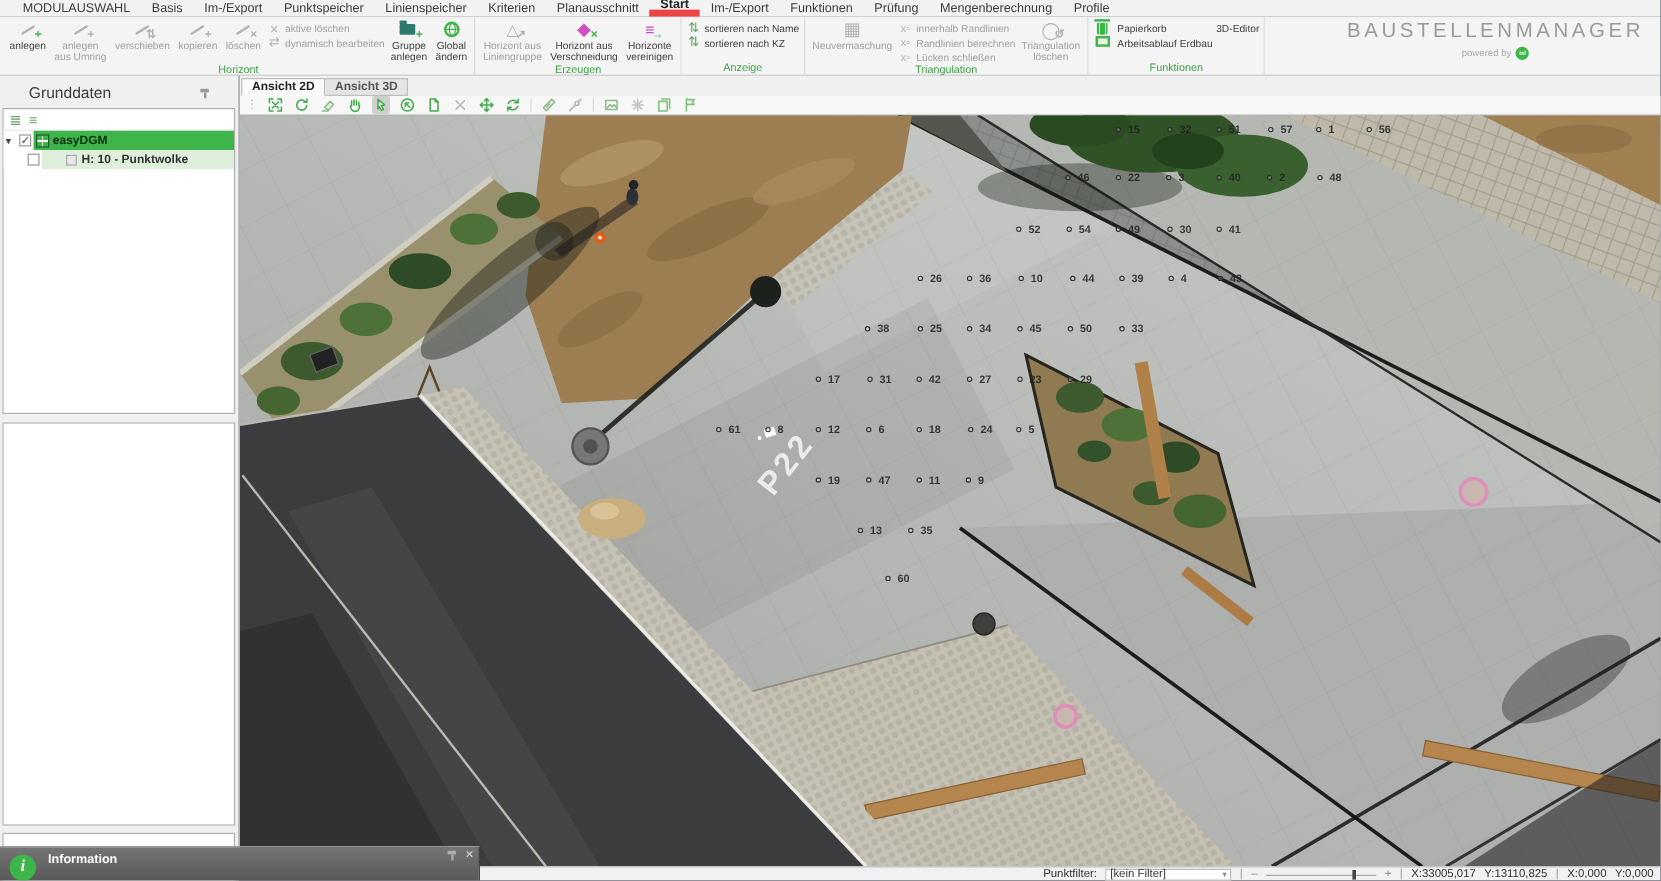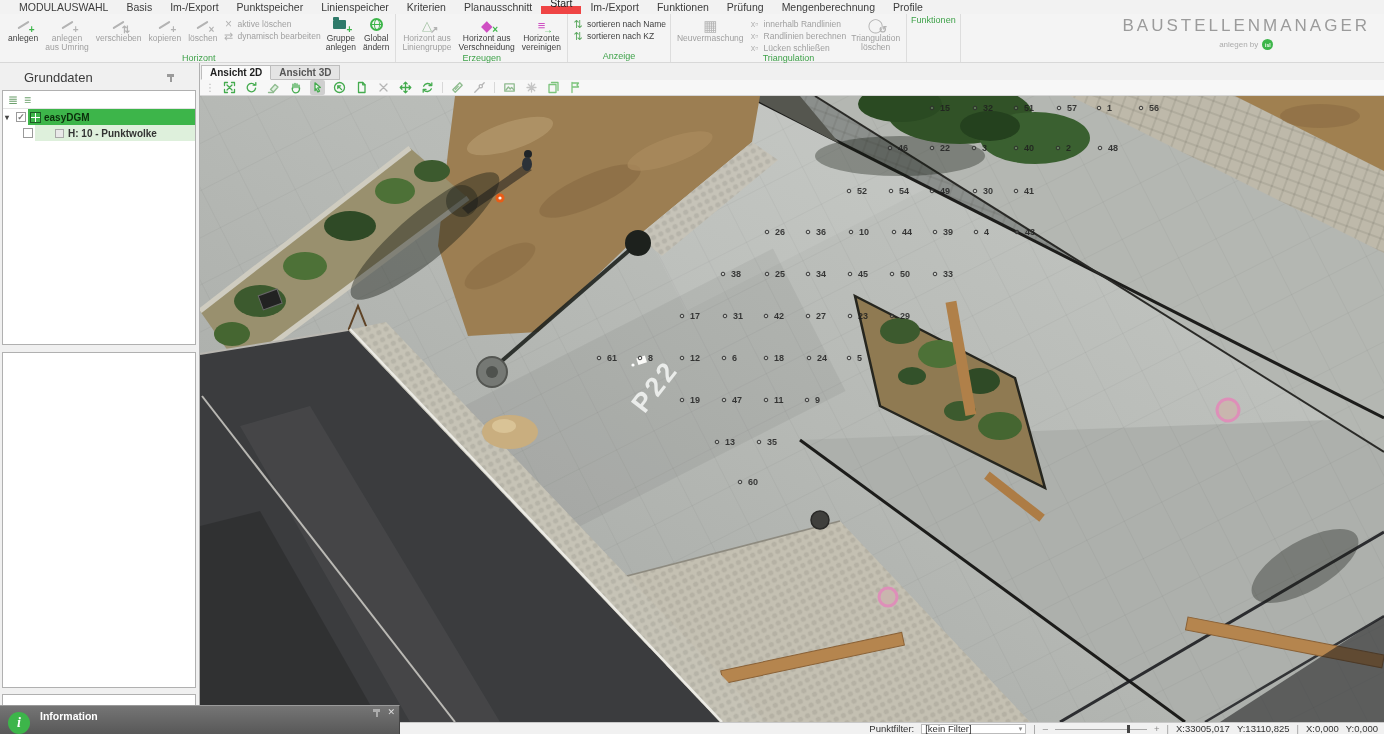--- a/index.html
+++ b/index.html
@@ -4,21 +4,21 @@
 <style>
   html,body{margin:0;padding:0;background:#888;}
   *{box-sizing:border-box;}
   .app{position:relative;width:1384px;height:734px;background:#0f172a;overflow:hidden;
        font-family:"Liberation Sans",sans-serif;color:#3c3c3c;}
 
   
   .menubar{position:absolute;left:0;top:0;right:0;height:14px;display:flex;align-items:stretch;
            background:#f2f2f2;font-size:10.5px;padding-left:10px;}
   .menu-tab{padding:0 9px;display:flex;align-items:center;cursor:default;color:#3c3c3c;white-space:nowrap;}
-  .menu-tab.active{color:#222;border-bottom:8px solid #ef4444;font-weight:normal;}
+  .menu-tab.active{color:#222;border-bottom:6px solid #ef4444;font-weight:bold;}
 
   
   .ribbon{position:absolute;left:0;top:14px;right:0;height:49px;background:#f4f4f4;
           border-bottom:1px solid #d8d8d8;display:flex;align-items:stretch;padding-left:2px;}
   .rgroup{display:flex;flex-direction:column;border-right:1px solid #ddd;padding:1px 4px 0 4px;}
   .rcols{flex:1;display:flex;align-items:stretch;gap:3px;}
   .glabel{height:11px;line-height:11px;text-align:center;font-size:9px;color:#3fa24a;}
   .rbtn{display:flex;flex-direction:column;align-items:center;justify-content:flex-start;padding:1px 2px;}
   .rbtn .rlabel{font-size:8.5px;line-height:9px;text-align:center;color:#3f3f3f;margin-top:1px;white-space:nowrap;}
   .rbtn.disabled .rlabel{color:#a0a0a0;}
@@ -283,28 +283,49 @@
             <span class="ic">
               <span class="ic-ch" style="color:#b3b3b3;font-size:14px">◯</span>
               <span class="ic-ov" style="color:#b3b3b3">↺</span>
             </span>
             <span class="rlabel">Triangulation<br>löschen</span>
           </div>
         </div>
         <div class="glabel">Triangulation</div>
       </div>
       <div class="rgroup">
+        <div class="rcols">
+          <div class="rstack">
+            <div class="srow">
+              <span class="ic">
+                <span class="ic-trash"></span>
+              </span>
+              <span>Papierkorb</span>
+            </div>
+            <div class="srow">
+              <span class="ic">
+                <span class="ic-screen"></span>
+              </span>
+              <span>Arbeitsablauf Erdbau</span>
+            </div>
+          </div>
+          <div class="rstack">
+            <div class="srow">
+              <span>3D-Editor</span>
+            </div>
+          </div>
+        </div>
         <div class="glabel">Funktionen</div>
       </div>
     </div>
 
   <div class="brand">
     <div class="brand-name">BAUSTELLENMANAGER</div>
     <div class="powered">
-      <span>anlegen by</span>
+      <span>powered by</span>
       <span class="logo-dot">isl</span>
     </div>
   </div>
 
   <div class="sidebar">
     <div class="side-header">
       <span>Grunddaten</span>
       <span class="sp"></span>
       <span class="pin"></span>
     </div>

